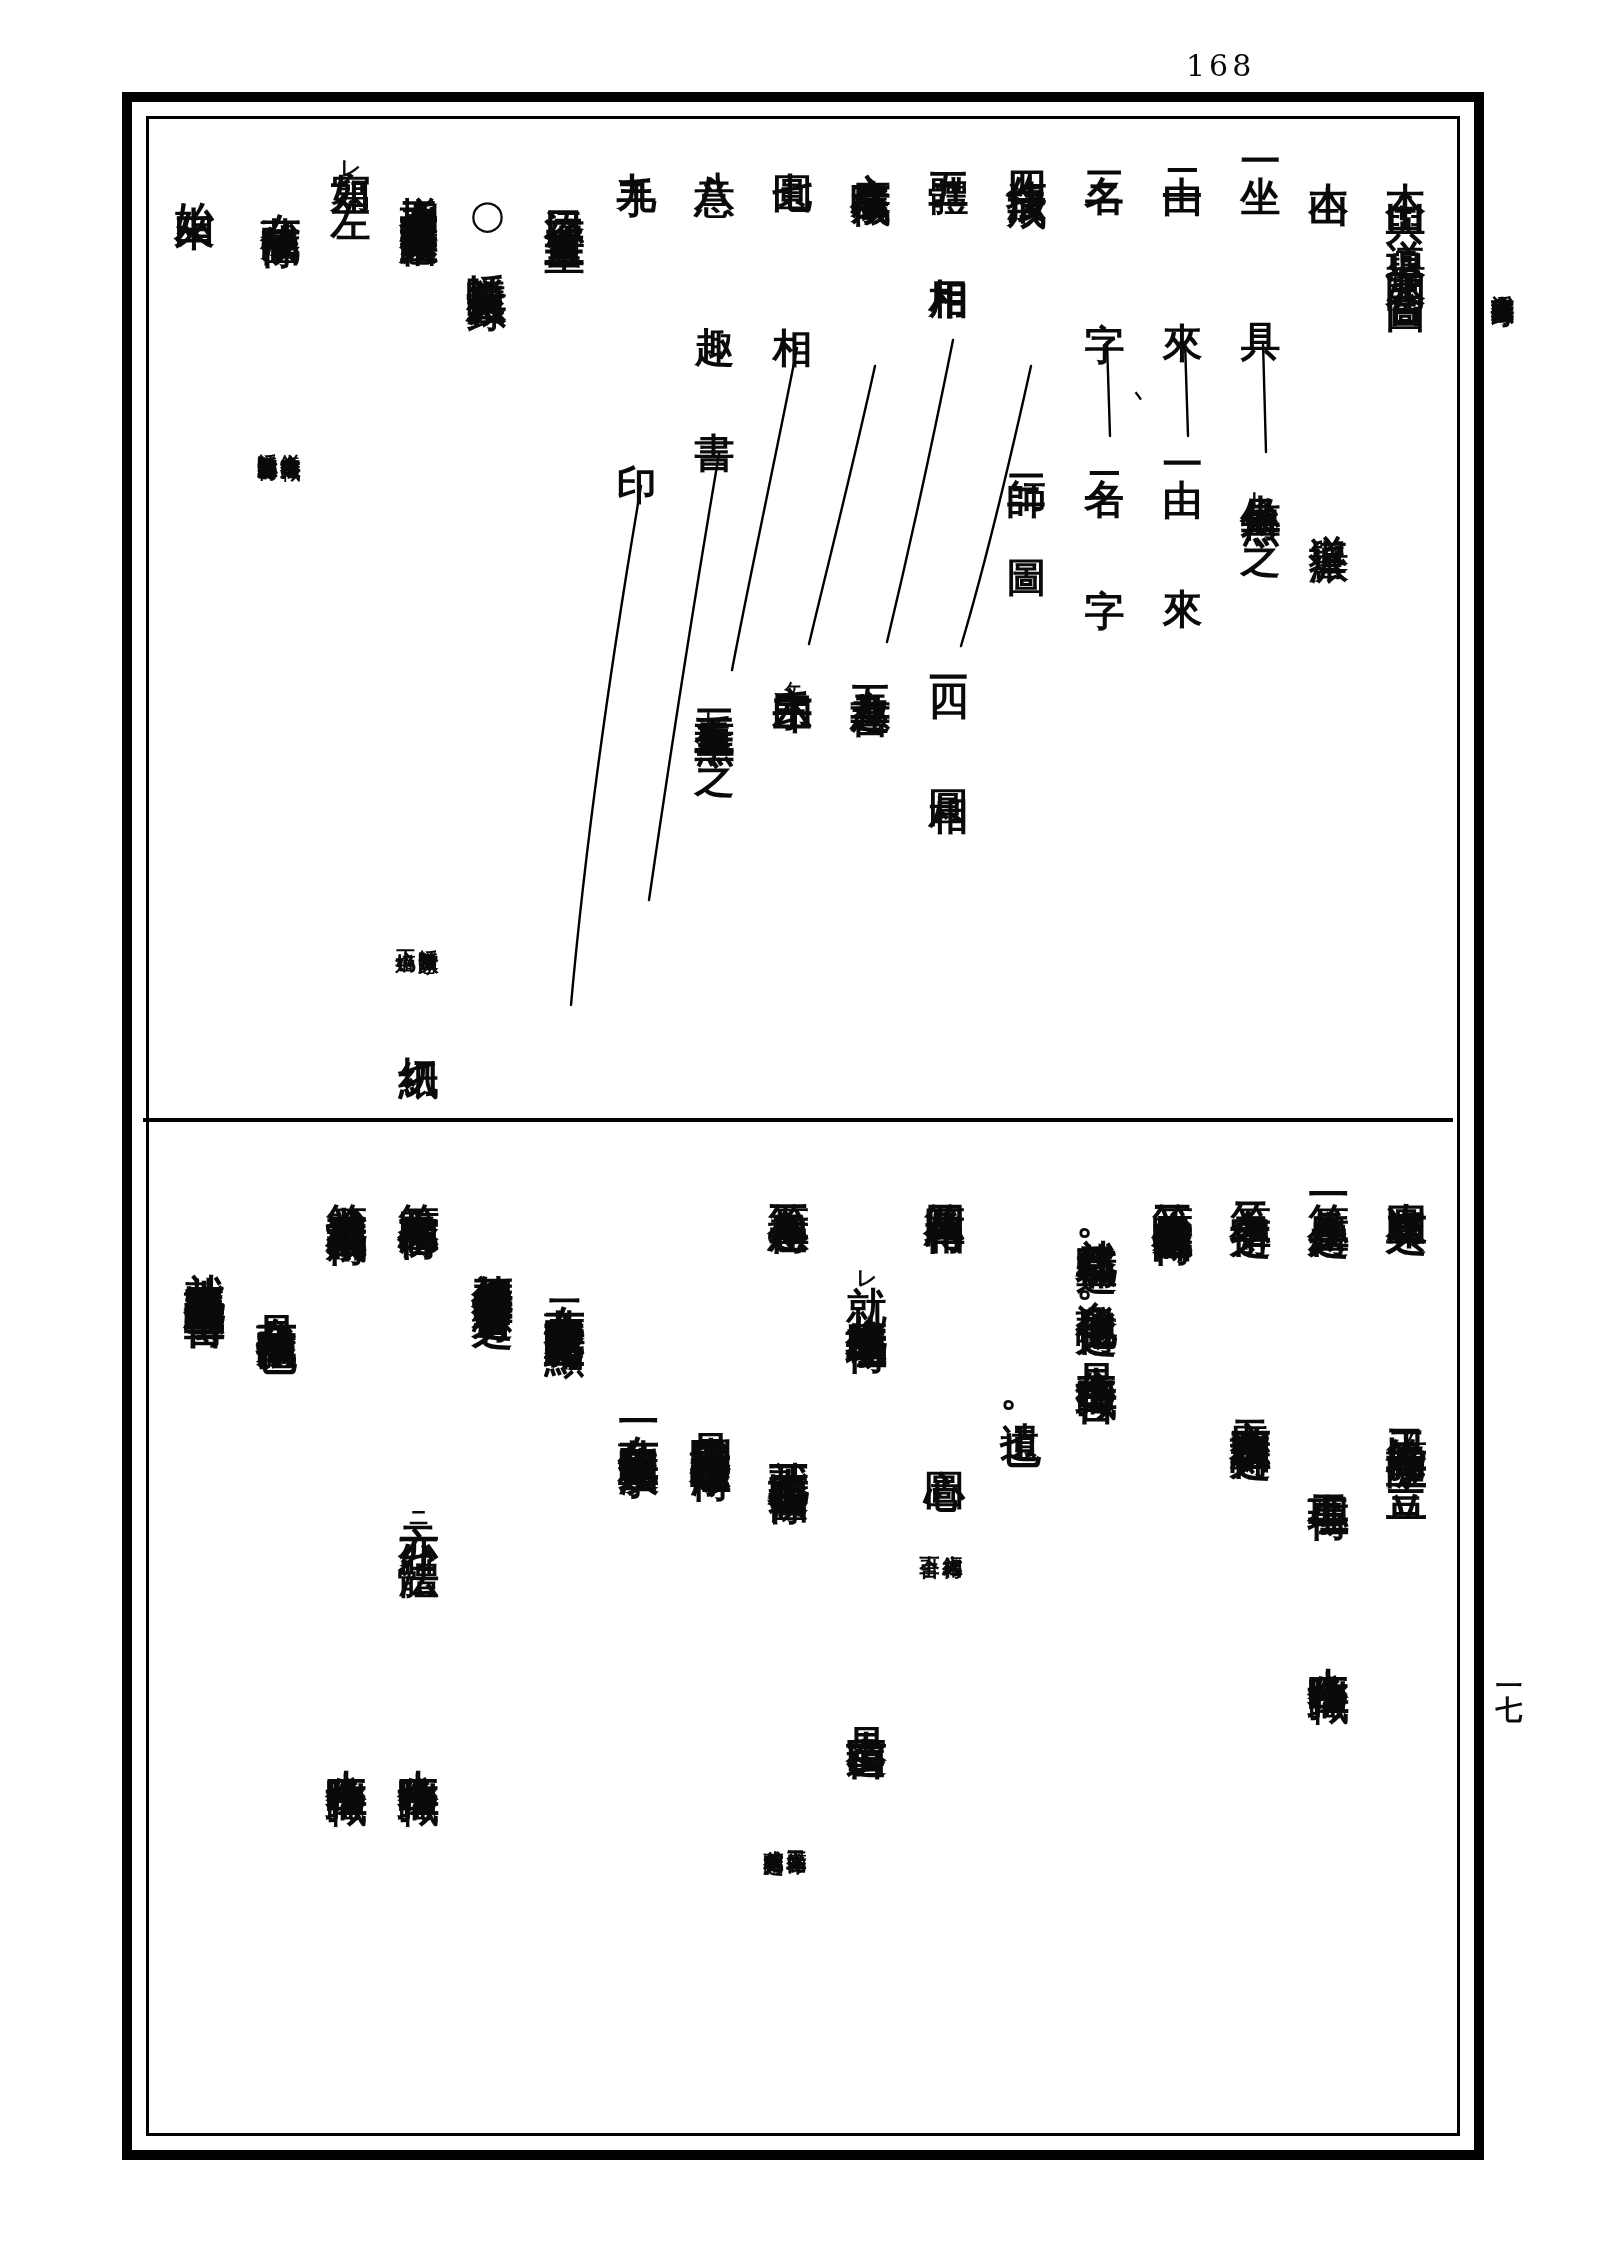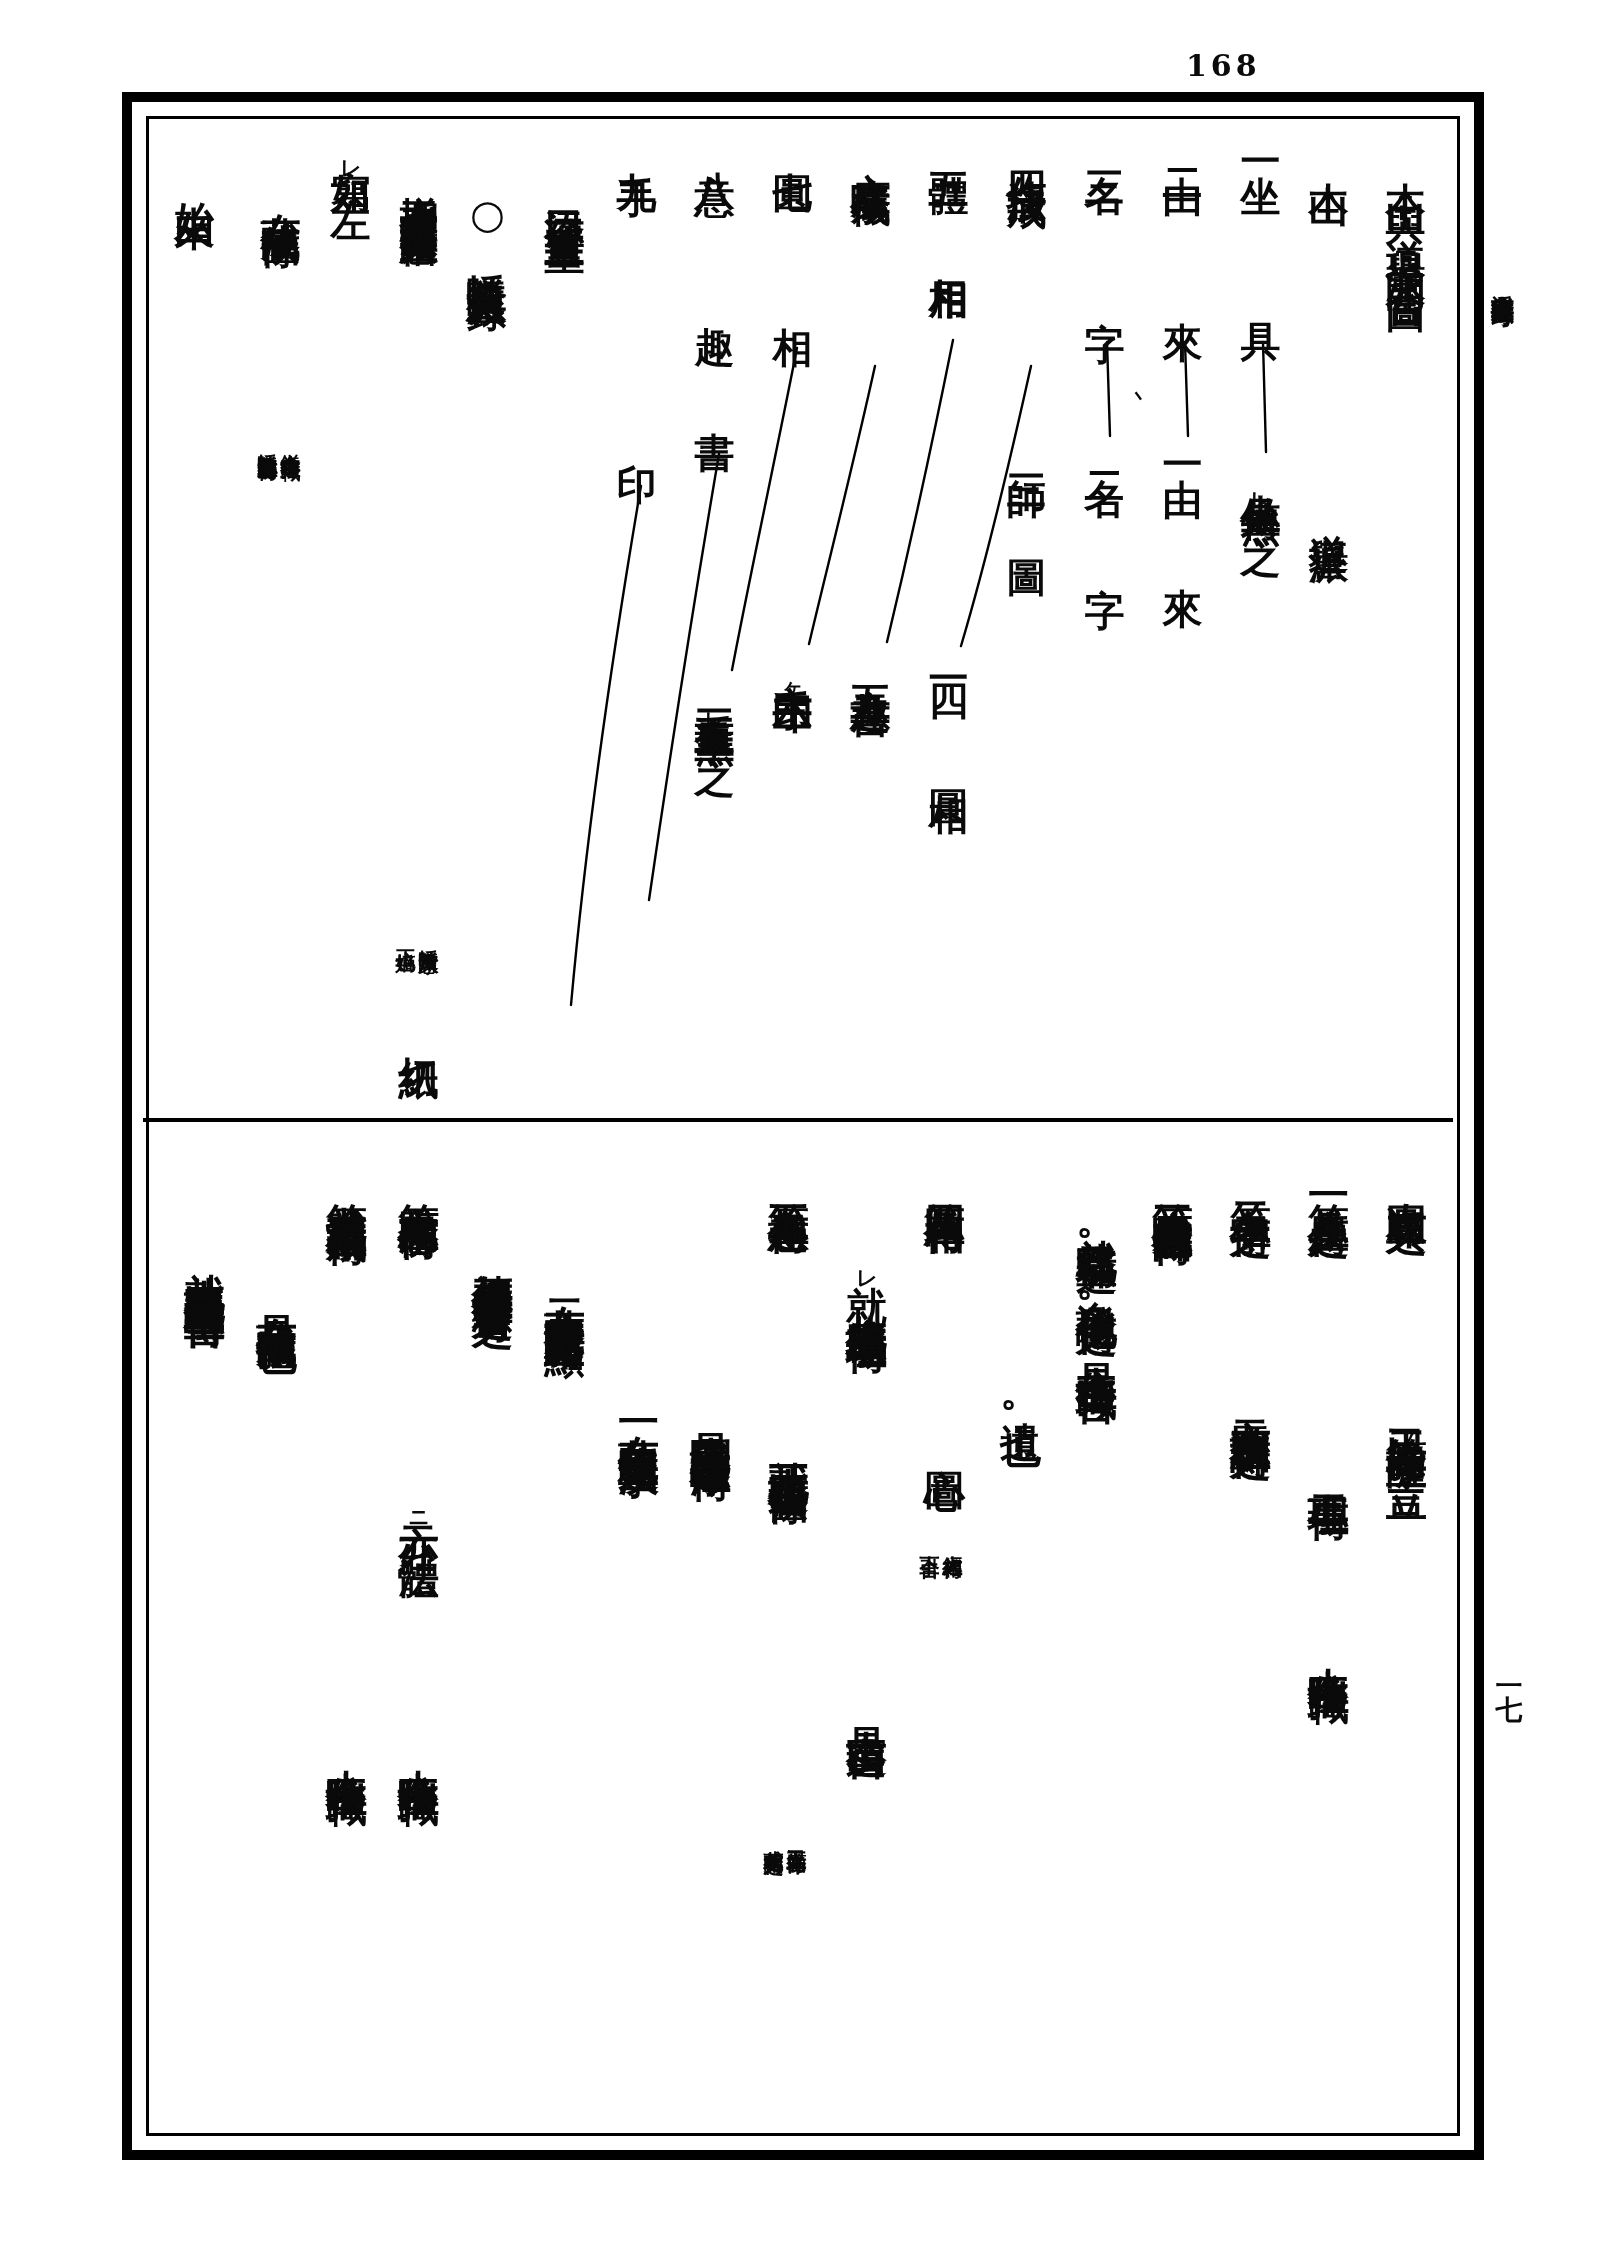--- a/index.html
+++ b/index.html
@@ -8,21 +8,21 @@
   .v{position:absolute;writing-mode:vertical-rl;text-orientation:upright;
      font-weight:bold;line-height:1;white-space:nowrap;}
   .b40{font-size:40px;letter-spacing:4px;}
   .b38{font-size:38px;letter-spacing:2px;}
   .b41{font-size:41px;letter-spacing:3px;}
   .ttl{font-size:40px;letter-spacing:11px;}
   .sm{font-size:21px;letter-spacing:1px;}
   .note{position:absolute;writing-mode:vertical-rl;text-orientation:upright;
         font-weight:bold;font-size:20px;line-height:1.15;letter-spacing:1px;}
   .note div{margin:0;}
-  .hz{position:absolute;font-weight:bold;}
+  .hz{position:absolute;font-weight:normal;}
   #frame-outer{position:absolute;left:122px;top:92px;width:1342px;height:2048px;
                border:10px solid #000;}
   #frame-inner{position:absolute;left:14px;top:14px;right:14px;bottom:14px;
                border:3px solid #000;}
   #divider{position:absolute;left:143px;top:1118px;width:1310px;height:4px;background:#000;}
   svg{position:absolute;left:0;top:0;}
 </style>
 </head>
 <body>
 

